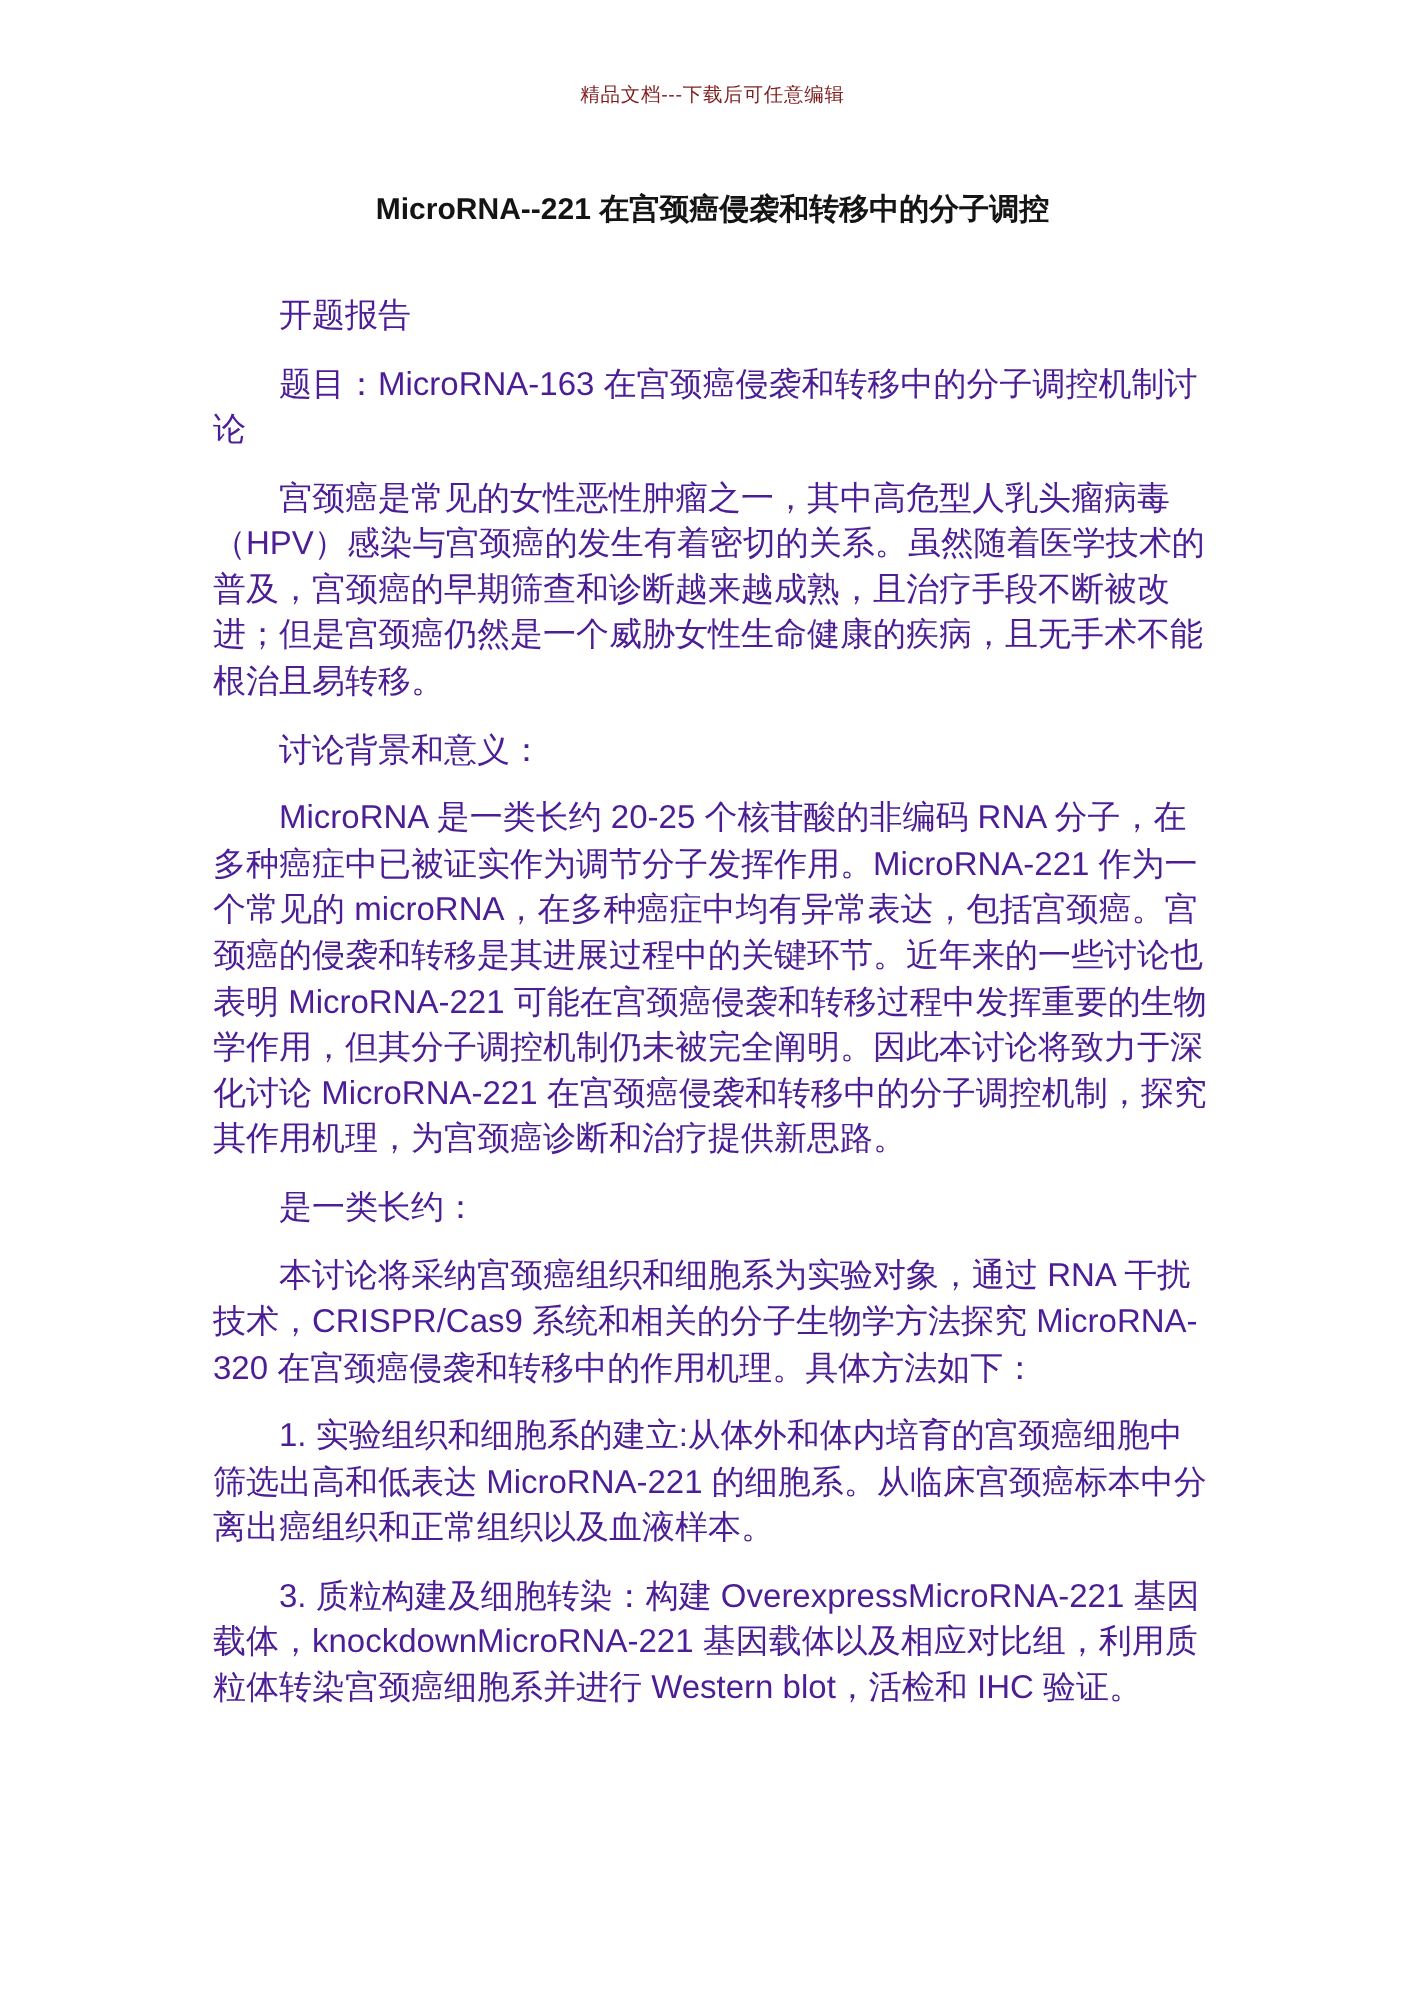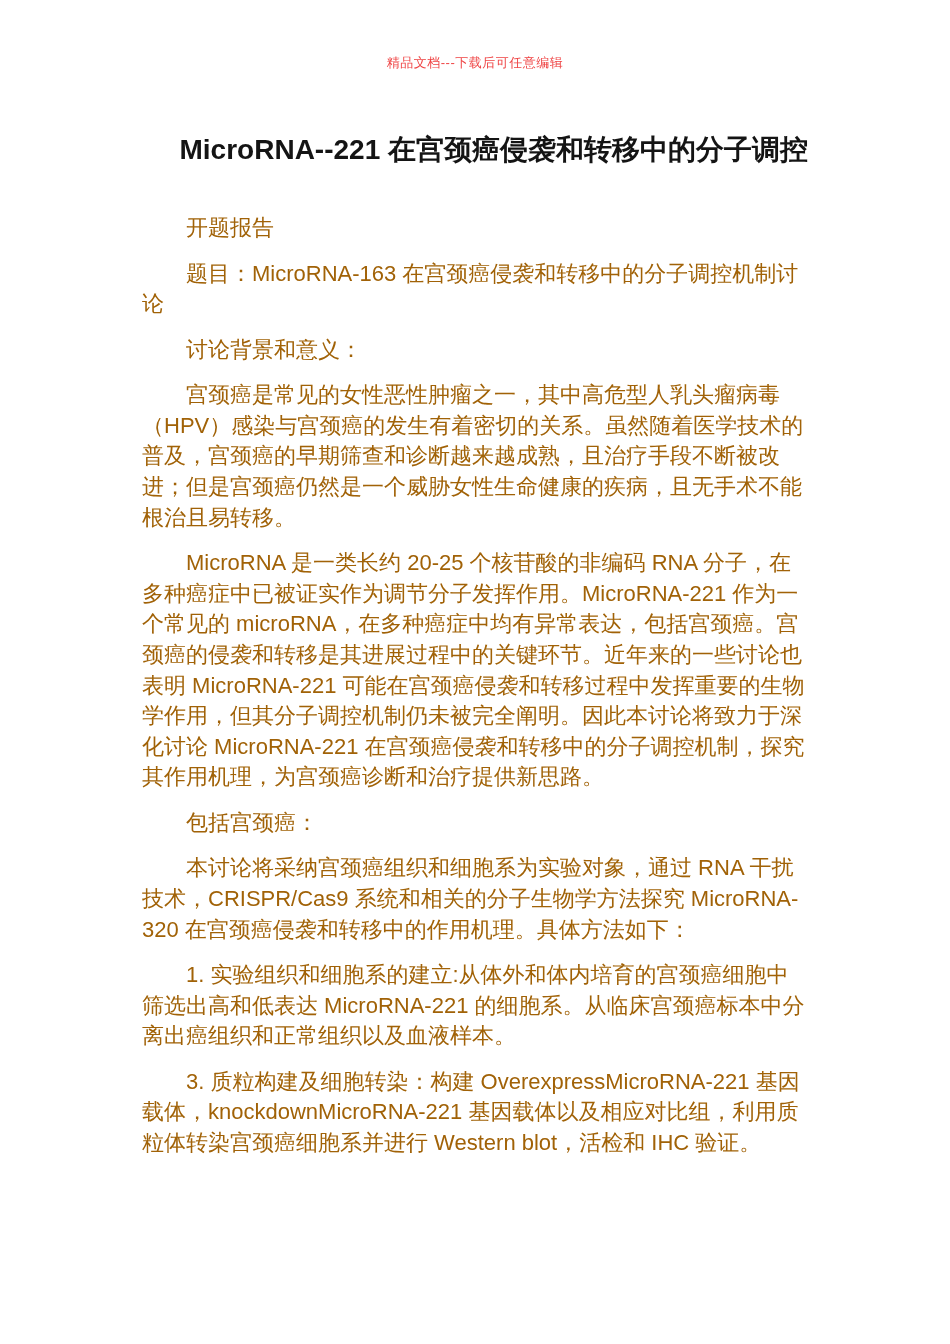--- a/index.html
+++ b/index.html
@@ -18,66 +18,66 @@
     overflow: hidden;
   }
   .watermark {
     position: absolute;
     top: 54px;
     left: 0;
     width: 100%;
     text-align: center;
     font-size: 13px;
     letter-spacing: 0.5px;
-    color: #ef4444;
+    color: #7f1d1d;
   }
   .content {
     padding: 118px 142px 0 142px;
   }
   .doc-title {
     margin: 0 0 32px 0;
-    text-align: right;
-    font-size: 28px;
+    text-align: center;
+    font-size: 20px;
     font-weight: bold;
     color: #141414;
     line-height: 2.25;
   }
   .doc-title .title-line {
     display: block;
   }
   .body-text p {
     margin: 10px 0 15px 0;
     font-size: 22px;
     line-height: 1.39;
     text-indent: 2em;
-    color: #a16207;
+    color: #4c1d95;
     text-align: left;
     word-break: break-word;
   }
 </style>
 </head>
 <body>
 
 <div class="page">
 
   <div class="watermark">精品文档---下载后可任意编辑</div>
 
   <div class="content">
 
     <h1 class="doc-title">
       <span class="title-line">MicroRNA--221 在宫颈癌侵袭和转移中的分子调控</span>
     </h1>
 
     <div class="body-text">
       <p>开题报告</p>
       <p>题目：MicroRNA-163 在宫颈癌侵袭和转移中的分子调控机制讨论</p>
+      <p>宫颈癌是常见的女性恶性肿瘤之一，其中高危型人乳头瘤病毒（HPV）感染与宫颈癌的发生有着密切的关系。虽然随着医学技术的普及，宫颈癌的早期筛查和诊断越来越成熟，且治疗手段不断被改进；但是宫颈癌仍然是一个威胁女性生命健康的疾病，且无手术不能根治且易转移。</p>
       <p>讨论背景和意义：</p>
-      <p>宫颈癌是常见的女性恶性肿瘤之一，其中高危型人乳头瘤病毒（HPV）感染与宫颈癌的发生有着密切的关系。虽然随着医学技术的普及，宫颈癌的早期筛查和诊断越来越成熟，且治疗手段不断被改进；但是宫颈癌仍然是一个威胁女性生命健康的疾病，且无手术不能根治且易转移。</p>
       <p>MicroRNA 是一类长约 20-25 个核苷酸的非编码 RNA 分子，在多种癌症中已被证实作为调节分子发挥作用。MicroRNA-221 作为一个常见的 microRNA，在多种癌症中均有异常表达，包括宫颈癌。宫颈癌的侵袭和转移是其进展过程中的关键环节。近年来的一些讨论也表明 MicroRNA-221 可能在宫颈癌侵袭和转移过程中发挥重要的生物学作用，但其分子调控机制仍未被完全阐明。因此本讨论将致力于深化讨论 MicroRNA-221 在宫颈癌侵袭和转移中的分子调控机制，探究其作用机理，为宫颈癌诊断和治疗提供新思路。</p>
-      <p>包括宫颈癌：</p>
+      <p>是一类长约：</p>
       <p>本讨论将采纳宫颈癌组织和细胞系为实验对象，通过 RNA 干扰技术，CRISPR/Cas9 系统和相关的分子生物学方法探究 MicroRNA-320 在宫颈癌侵袭和转移中的作用机理。具体方法如下：</p>
       <p>1. 实验组织和细胞系的建立:从体外和体内培育的宫颈癌细胞中筛选出高和低表达 MicroRNA-221 的细胞系。从临床宫颈癌标本中分离出癌组织和正常组织以及血液样本。</p>
       <p>3. 质粒构建及细胞转染：构建 OverexpressMicroRNA-221 基因载体，knockdownMicroRNA-221 基因载体以及相应对比组，利用质粒体转染宫颈癌细胞系并进行 Western blot，活检和 IHC 验证。</p>
     </div>
 
   </div>
 
 </div>
 
 </body></html>

